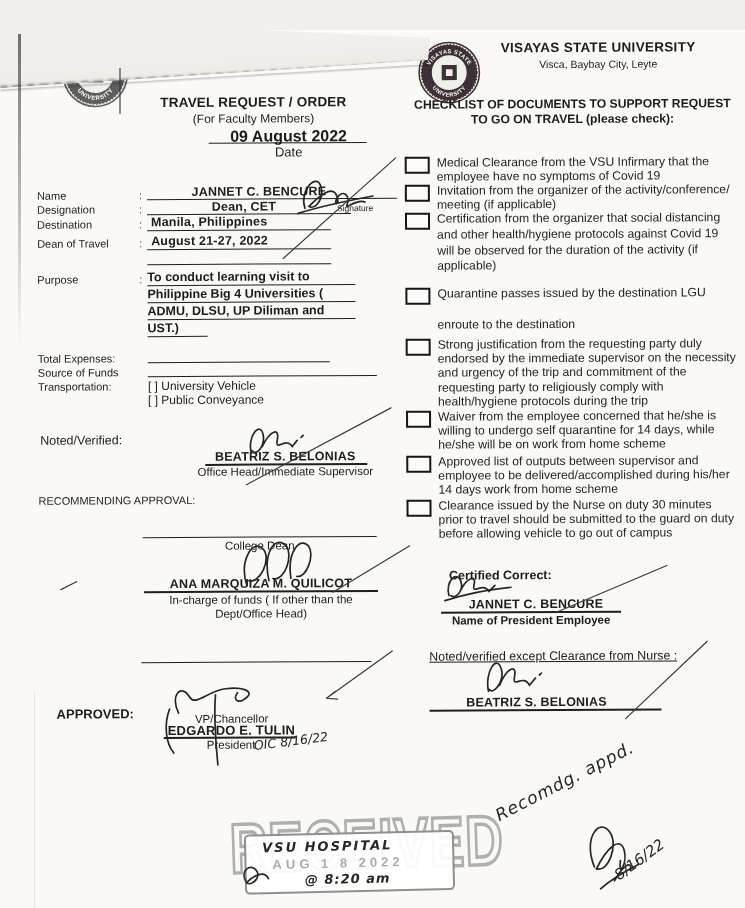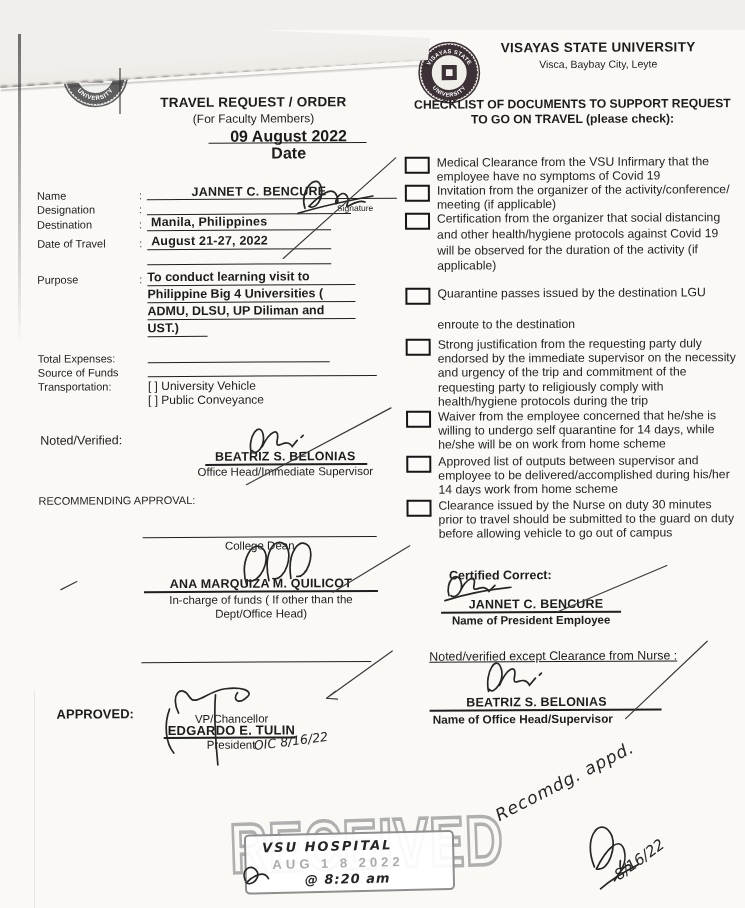--- a/index.html
+++ b/index.html
@@ -72,38 +72,39 @@
       <rect x="31.5" y="31.5" width="7" height="7" fill="#f1efe9"></rect>
     </svg>
 
     <div class="abs" style="left:228px;top:49px;font-size:10.5px;color:#2a2a2a;">, Baybay City, Leyte</div>
 
     <div class="abs center" style="left:140px;top:94px;width:230px;font-size:13.5px;font-weight:bold;letter-spacing:.2px;">TRAVEL REQUEST / ORDER</div>
     <div class="abs center" style="left:140px;top:111px;width:230px;font-size:12px;">(For Faculty Members)</div>
 
     <div class="abs center" style="left:212px;top:127px;width:156px;font-size:16px;font-weight:600;">09 August 2022</div>
     <div class="uline" style="left:210px;top:142px;width:158px;"></div>
-    <div class="abs center" style="left:212px;top:144px;width:156px;font-size:16px;font-weight:700;">Date</div>
+    <div class="abs center" style="left:212px;top:144px;width:156px;font-size:13px;font-weight:400;">Date</div>
 
     <div class="abs lbl" style="left:38px;top:188px;">Name</div>
     <div class="abs lbl" style="left:140px;top:188px;">:</div>
     <div class="abs val center" style="left:150px;top:184px;width:220px;">JANNET C. BENCURE</div>
     <div class="uline" style="left:148px;top:198px;width:250px;"></div>
 
     <div class="abs lbl" style="left:38px;top:202px;">Designation</div>
     <div class="abs lbl" style="left:140px;top:202px;">:</div>
+    <div class="abs val center" style="left:150px;top:199px;width:190px;">Dean, CET</div>
     <div class="uline" style="left:148px;top:213px;width:204px;"></div>
     <div class="abs" style="left:338px;top:203px;font-size:8.5px;">Signature</div>
 
     <div class="abs lbl" style="left:38px;top:217px;">Destination</div>
     <div class="abs lbl" style="left:140px;top:217px;">:</div>
     <div class="abs val" style="left:152px;top:214px;">Manila, Philippines</div>
     <div class="uline" style="left:148px;top:229px;width:184px;"></div>
 
-    <div class="abs lbl" style="left:38px;top:236px;">Date of Travel</div>
+    <div class="abs lbl" style="left:38px;top:236px;">Dean of Travel</div>
     <div class="abs lbl" style="left:140px;top:236px;">:</div>
     <div class="abs val" style="left:152px;top:233px;">August 21-27, 2022</div>
     <div class="uline" style="left:148px;top:248px;width:184px;"></div>
     <div class="uline" style="left:148px;top:263px;width:184px;"></div>
 
     <div class="abs lbl" style="left:38px;top:272px;">Purpose</div>
     <div class="abs lbl" style="left:140px;top:272px;">:</div>
     <div class="abs" style="left:148px;top:268px;width:208px;font-size:12.5px;font-weight:bold;line-height:16px;">
       <div style="border-bottom:1.6px solid #1f1f1f;">To conduct learning visit to</div>
       <div style="border-bottom:1.6px solid #1f1f1f;">Philippine Big 4 Universities (</div>
@@ -205,21 +206,20 @@
     </div>
 
     <div class="abs" style="left:448px;top:569px;font-size:12.5px;font-weight:bold;">Certified Correct:</div>
     <div class="abs val center" style="left:445px;top:598px;width:180px;">JANNET C. BENCURE</div>
     <div class="uline thick" style="left:440px;top:612px;width:180px;"></div>
     <div class="abs center" style="left:440px;top:615px;width:180px;font-size:11.5px;font-weight:bold;">Name of President Employee</div>
 
     <div class="abs" style="left:428px;top:650px;font-size:12.4px;text-decoration:underline;">Noted/verified except Clearance from Nurse :</div>
     <div class="abs val center" style="left:455px;top:696px;width:160px;">BEATRIZ S. BELONIAS</div>
     <div class="uline" style="left:428px;top:710px;width:232px;border-bottom-width:2.8px;"></div>
-    <div class="abs" style="left:431px;top:713px;font-size:11.8px;font-weight:bold;">Name of Office Head/Supervisor</div>
 
     <div class="abs hand" style="left:486px;top:772px;font-size:17px;transform:rotate(-27deg);letter-spacing:1px;">Recomdg. appd.</div>
     <div class="abs hand" style="left:608px;top:852px;font-size:15px;transform:rotate(-36deg);">8/16/22</div>
 
     <div class="stamp">
       <div class="stamp-word">RECEIVED</div>
       <div class="stamp-box">
         <div class="stamp-office hand">VSU HOSPITAL</div>
         <div class="stamp-date">AUG 1 8 2022</div>
         <div class="stamp-time hand">@ 8:20 am</div>

